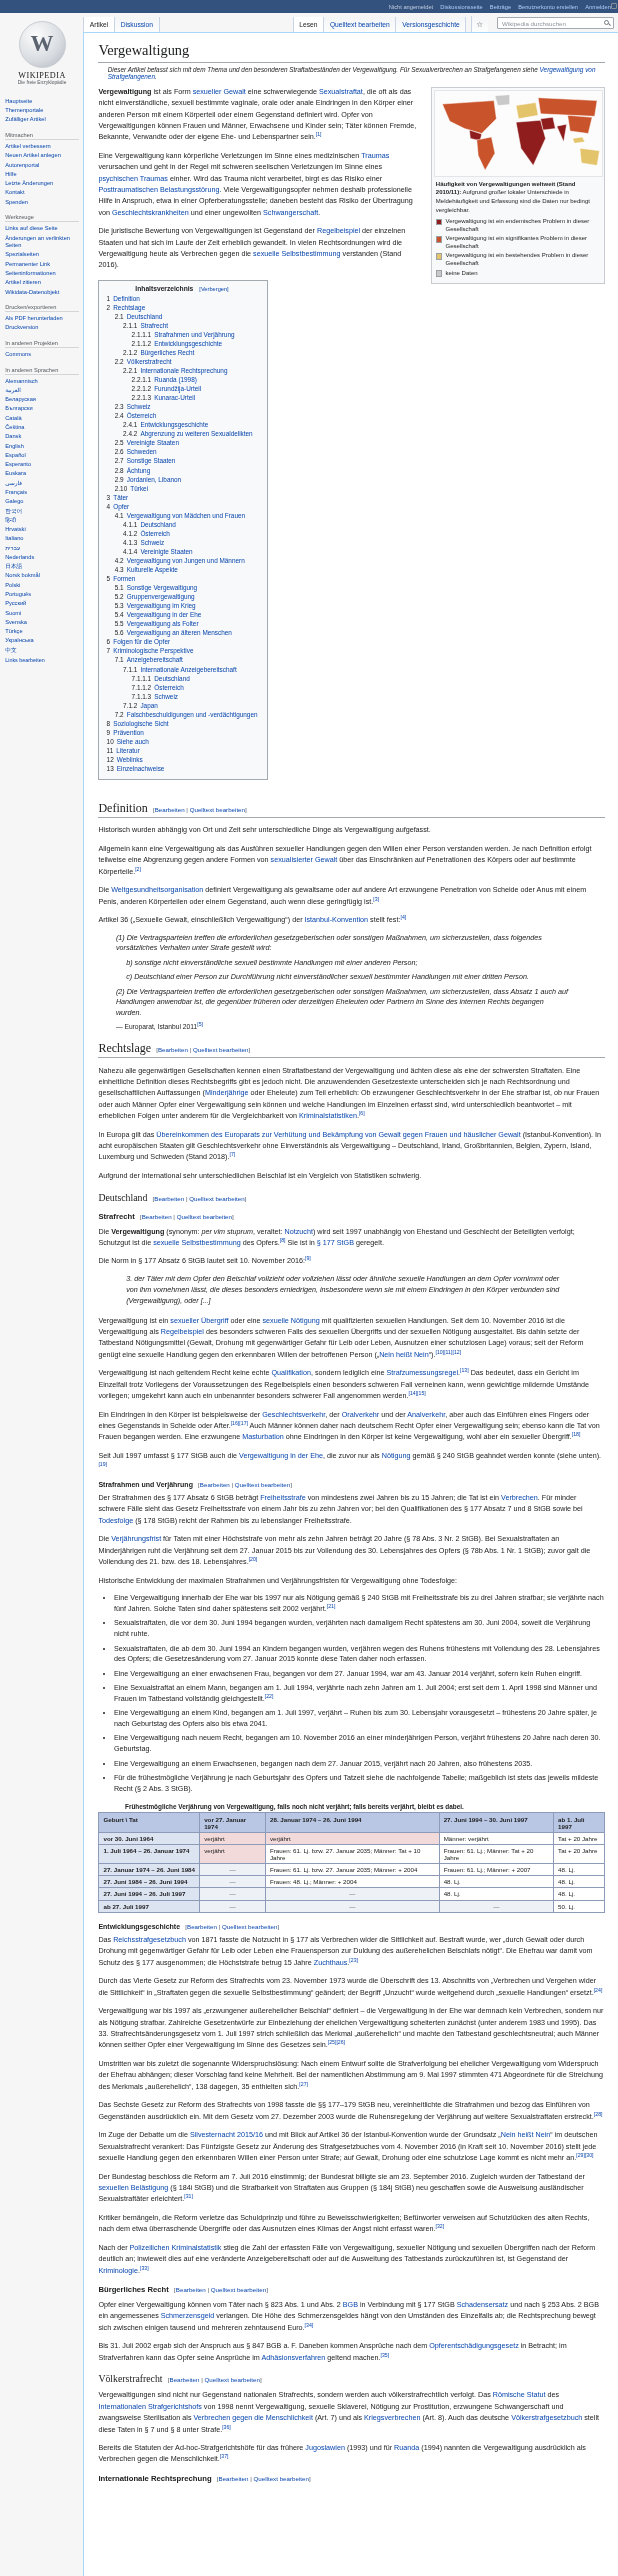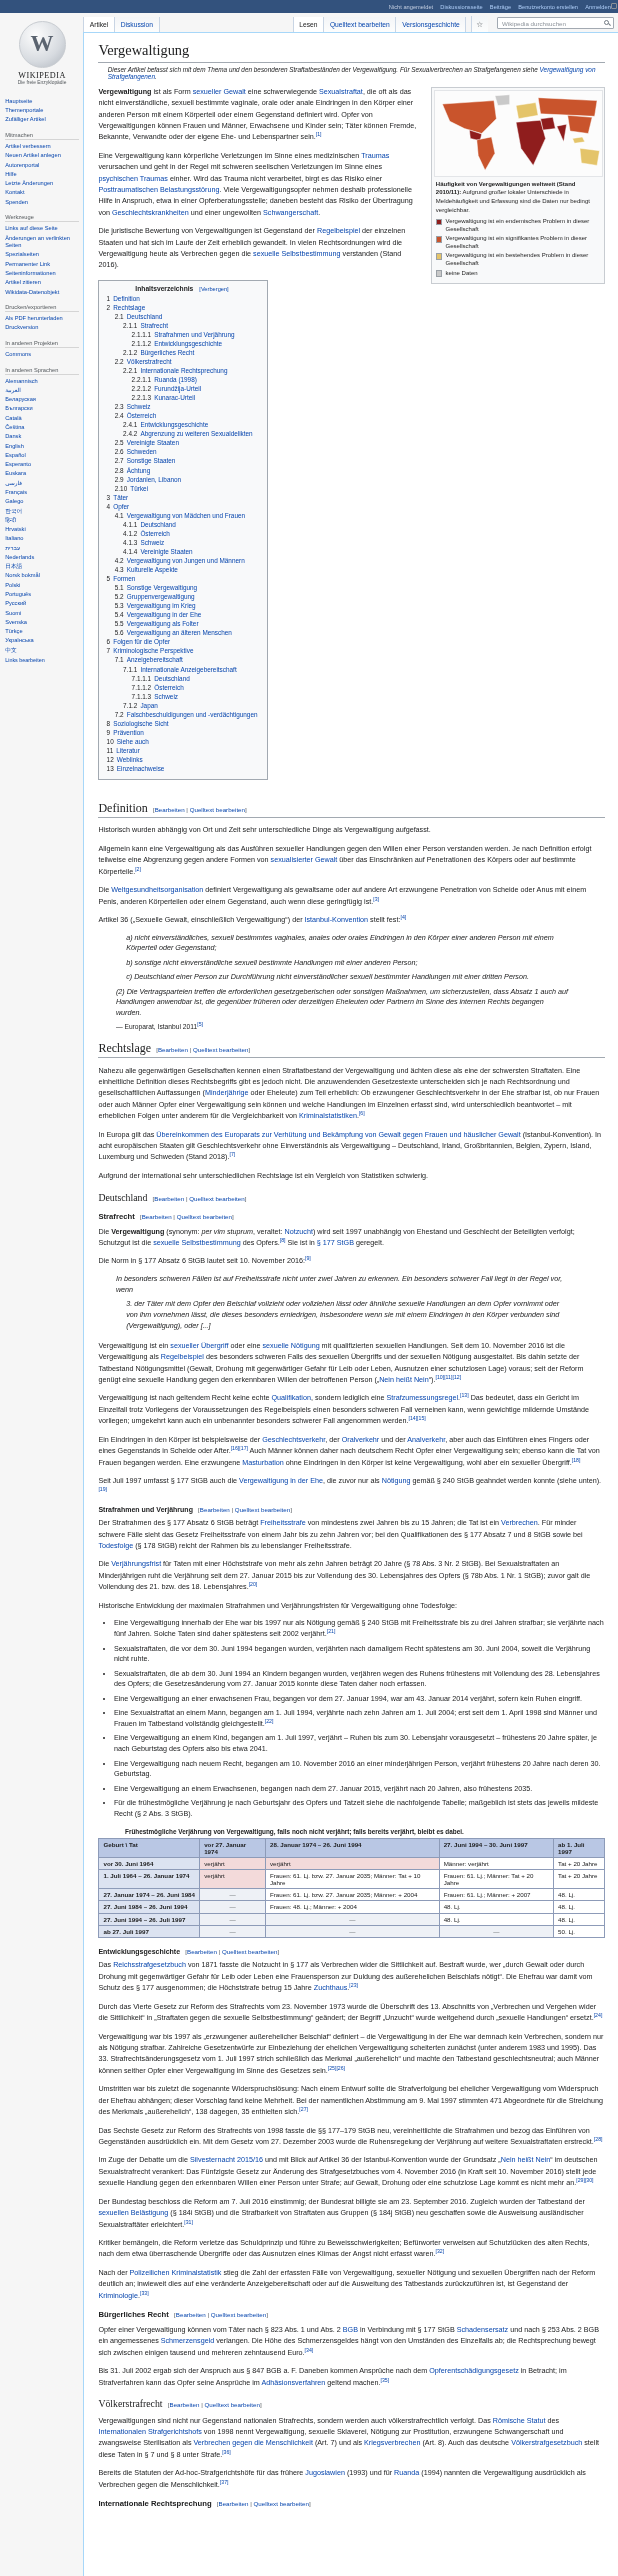--- a/index.html
+++ b/index.html
@@ -342,36 +342,35 @@
           </ul>
       </div>
 
       <div id="article-blocks">
           <h2 class="sect"><span class="headline">Definition</span><span class="editsection">[<a>Bearbeiten</a> | <a>Quelltext bearbeiten</a>]</span></h2>
           <p>Historisch wurden abhängig von Ort und Zeit sehr unterschiedliche Dinge als Vergewaltigung aufgefasst.</p>
           <p>Allgemein kann eine Vergewaltigung als das Ausführen sexueller Handlungen gegen den Willen einer Person verstanden werden. Je nach Definition erfolgt teilweise eine Abgrenzung gegen andere Formen von <a class="wl">sexualisierter Gewalt</a> über das Einschränken auf Penetrationen des Körpers oder auf bestimmte Körperteile.<sup class="ref">[2]</sup></p>
           <p>Die <a class="wl">Weltgesundheitsorganisation</a> definiert Vergewaltigung als gewaltsame oder auf andere Art erzwungene Penetration von Scheide oder Anus mit einem Penis, anderen Körperteilen oder einem Gegenstand, auch wenn diese geringfügig ist.<sup class="ref">[3]</sup></p>
           <p>Artikel 36 („Sexuelle Gewalt, einschließlich Vergewaltigung“) der <a class="wl">Istanbul-Konvention</a> stellt fest:<sup class="ref">[4]</sup></p>
           <blockquote>
-            <div class="qline ind">a) nicht einverständliches, sexuell bestimmtes vaginales, anales oder orales Eindringen in den Körper einer anderen Person mit einem Körperteil oder Gegenstand;</div>
+            <div class="qline">(1) Die Vertragsparteien treffen die erforderlichen gesetzgeberischen oder sonstigen Maßnahmen, um sicherzustellen, dass folgendes vorsätzliches Verhalten unter Strafe gestellt wird:</div>
             <div class="qline ind">b) sonstige nicht einverständliche sexuell bestimmte Handlungen mit einer anderen Person;</div>
             <div class="qline ind">c) Deutschland einer Person zur Durchführung nicht einverständlicher sexuell bestimmter Handlungen mit einer dritten Person.</div>
             <div class="qline">(2) Die Vertragsparteien treffen die erforderlichen gesetzgeberischen oder sonstigen Maßnahmen, um sicherzustellen, dass Absatz 1 auch auf Handlungen anwendbar ist, die gegenüber früheren oder derzeitigen Eheleuten oder Partnern im Sinne des internen Rechts begangen wurden.</div>
             <div class="qcite">— Europarat, Istanbul 2011<sup class="ref">[5]</sup></div>
           </blockquote>
           <h2 class="sect"><span class="headline">Rechtslage</span><span class="editsection">[<a>Bearbeiten</a> | <a>Quelltext bearbeiten</a>]</span></h2>
           <p>Nahezu alle gegenwärtigen Gesellschaften kennen einen Straftatbestand der Vergewaltigung und ächten diese als eine der schwersten Straftaten. Eine einheitliche Definition dieses Rechtsbegriffs gibt es jedoch nicht. Die anzuwendenden Gesetzestexte unterscheiden sich je nach Rechtsordnung und gesellschaftlichen Auffassungen (<a class="wl">Minderjährige</a> oder Eheleute) zum Teil erheblich: Ob erzwungener Geschlechtsverkehr in der Ehe strafbar ist, ob nur Frauen oder auch Männer Opfer einer Vergewaltigung sein können und welche Handlungen im Einzelnen erfasst sind, wird unterschiedlich beantwortet – mit erheblichen Folgen unter anderem für die Vergleichbarkeit von <a class="wl">Kriminalstatistiken</a>.<sup class="ref">[6]</sup></p>
           <p>In Europa gilt das <a class="wl">Übereinkommen des Europarats zur Verhütung und Bekämpfung von Gewalt gegen Frauen und häuslicher Gewalt</a> (Istanbul-Konvention). In acht europäischen Staaten gilt Geschlechtsverkehr ohne Einverständnis als Vergewaltigung – Deutschland, Irland, Großbritannien, Belgien, Zypern, Island, Luxemburg und Schweden (Stand 2018).<sup class="ref">[7]</sup></p>
-          <p>Aufgrund der international sehr unterschiedlichen Rechtslage ist ein Vergleich von Statistiken schwierig.</p>
+          <p>Aufgrund der international sehr unterschiedlichen Beischlaf ist ein Vergleich von Statistiken schwierig.</p>
           <h3 class="sect"><span class="headline">Deutschland</span><span class="editsection">[<a>Bearbeiten</a> | <a>Quelltext bearbeiten</a>]</span></h3>
           <h4 class="sect"><span class="headline">Strafrecht</span><span class="editsection">[<a>Bearbeiten</a> | <a>Quelltext bearbeiten</a>]</span></h4>
           <p>Die <b>Vergewaltigung</b> (synonym: <i>per vim stuprum</i>, veraltet: <a class="wl">Notzucht</a>) wird seit 1997 unabhängig von Ehestand und Geschlecht der Beteiligten verfolgt; Schutzgut ist die <a class="wl">sexuelle Selbstbestimmung</a> des Opfers.<sup class="ref">[8]</sup> Sie ist in <a class="wl">§ 177</a> <a class="wl">StGB</a> geregelt.</p>
           <p>Die Norm in § 177 Absatz 6 StGB lautet seit 10. November 2016:<sup class="ref">[9]</sup></p>
           <blockquote>
-            <div class="qline">In besonders schweren Fällen ist auf Freiheitsstrafe nicht unter zwei Jahren zu erkennen. Ein besonders schwerer Fall liegt in der Regel vor, wenn</div>
             <div class="qline ind">3. der Täter mit dem Opfer den Beischlaf vollzieht oder vollziehen lässt oder ähnliche sexuelle Handlungen an dem Opfer vornimmt oder von ihm vornehmen lässt, die dieses besonders erniedrigen, insbesondere wenn sie mit einem Eindringen in den Körper verbunden sind (Vergewaltigung), oder [...]</div>
           </blockquote>
           <p>Vergewaltigung ist ein <a class="wl">sexueller Übergriff</a> oder eine <a class="wl">sexuelle Nötigung</a> mit qualifizierten sexuellen Handlungen. Seit dem 10. November 2016 ist die Vergewaltigung als <a class="wl">Regelbeispiel</a> des besonders schweren Falls des sexuellen Übergriffs und der sexuellen Nötigung ausgestaltet. Bis dahin setzte der Tatbestand Nötigungsmittel (Gewalt, Drohung mit gegenwärtiger Gefahr für Leib oder Leben, Ausnutzen einer schutzlosen Lage) voraus; seit der Reform genügt eine sexuelle Handlung gegen den erkennbaren Willen der betroffenen Person („<a class="wl">Nein heißt Nein</a>“).<sup class="ref">[10]</sup><sup class="ref">[11]</sup><sup class="ref">[12]</sup></p>
           <p>Vergewaltigung ist nach geltendem Recht keine echte <a class="wl">Qualifikation</a>, sondern lediglich eine <a class="wl">Strafzumessungsregel</a>.<sup class="ref">[13]</sup> Das bedeutet, dass ein Gericht im Einzelfall trotz Vorliegens der Voraussetzungen des Regelbeispiels einen besonders schweren Fall verneinen kann, wenn gewichtige mildernde Umstände vorliegen; umgekehrt kann auch ein unbenannter besonders schwerer Fall angenommen werden.<sup class="ref">[14]</sup><sup class="ref">[15]</sup></p>
           <p>Ein Eindringen in den Körper ist beispielsweise der <a class="wl">Geschlechtsverkehr</a>, der <a class="wl">Oralverkehr</a> und der <a class="wl">Analverkehr</a>, aber auch das Einführen eines Fingers oder eines Gegenstands in Scheide oder After.<sup class="ref">[16]</sup><sup class="ref">[17]</sup> Auch Männer können daher nach deutschem Recht Opfer einer Vergewaltigung sein; ebenso kann die Tat von Frauen begangen werden. Eine erzwungene <a class="wl">Masturbation</a> ohne Eindringen in den Körper ist keine Vergewaltigung, wohl aber ein sexueller Übergriff.<sup class="ref">[18]</sup></p>
           <p>Seit Juli 1997 umfasst § 177 StGB auch die <a class="wl">Vergewaltigung in der Ehe</a>, die zuvor nur als <a class="wl">Nötigung</a> gemäß § 240 StGB geahndet werden konnte (siehe unten).<sup class="ref">[19]</sup></p>
           <h5 class="sect"><span class="headline">Strafrahmen und Verjährung</span><span class="editsection">[<a>Bearbeiten</a> | <a>Quelltext bearbeiten</a>]</span></h5>
           <p>Der Strafrahmen des § 177 Absatz 6 StGB beträgt <a class="wl">Freiheitsstrafe</a> von mindestens zwei Jahren bis zu 15 Jahren; die Tat ist ein <a class="wl">Verbrechen</a>. Für minder schwere Fälle sieht das Gesetz Freiheitsstrafe von einem Jahr bis zu zehn Jahren vor; bei den Qualifikationen des § 177 Absatz 7 und 8 StGB sowie bei <a class="wl">Todesfolge</a> (§ 178 StGB) reicht der Rahmen bis zu lebenslanger Freiheitsstrafe.</p>
           <p>Die <a class="wl">Verjährungsfrist</a> für Taten mit einer Höchststrafe von mehr als zehn Jahren beträgt 20 Jahre (§ 78 Abs. 3 Nr. 2 StGB). Bei Sexualstraftaten an Minderjährigen ruht die Verjährung seit dem 27. Januar 2015 bis zur Vollendung des 30. Lebensjahres des Opfers (§ 78b Abs. 1 Nr. 1 StGB); zuvor galt die Vollendung des 21. bzw. des 18. Lebensjahres.<sup class="ref">[20]</sup></p>
           <p>Historische Entwicklung der maximalen Strafrahmen und Verjährungsfristen für Vergewaltigung ohne Todesfolge:</p>

